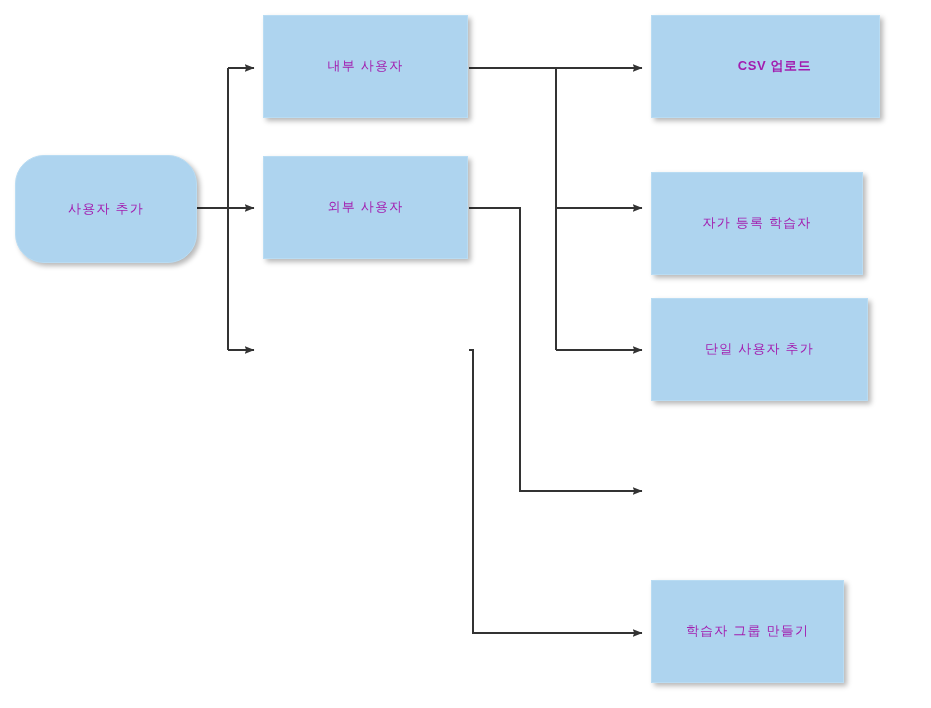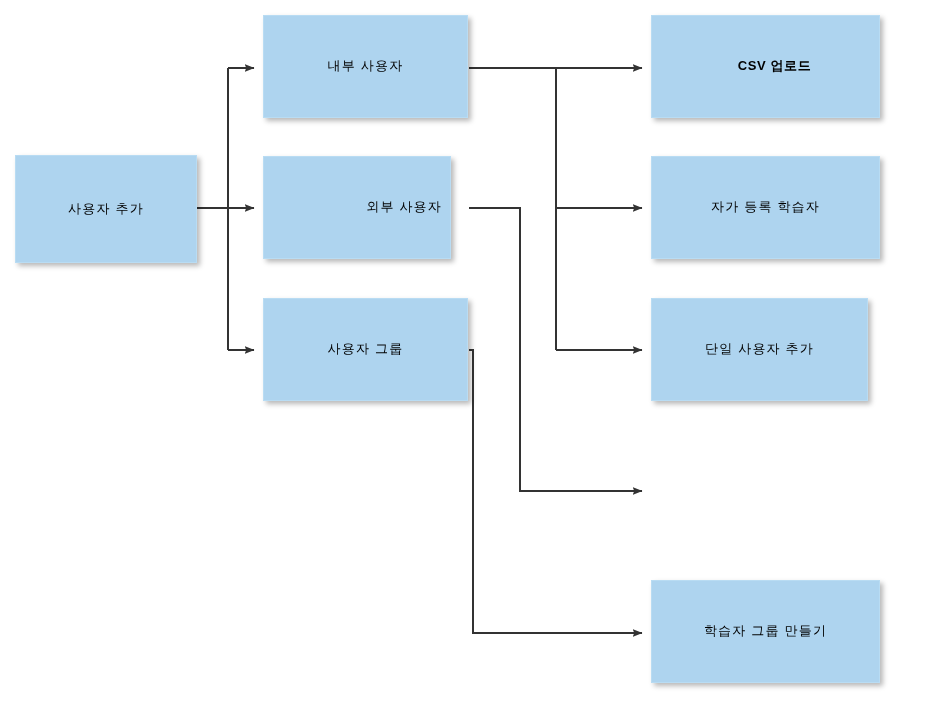--- a/index.html
+++ b/index.html
@@ -28,21 +28,21 @@
   }
   .node {
     position: absolute;
     box-sizing: border-box;
     background: #aed4ef;
     border: 1px solid #b9dcf3;
     display: flex;
     align-items: center;
     justify-content: center;
     text-align: center;
-    color: #000000;
+    color: #a21caf;
     font-size: 13px;
     letter-spacing: 1.2px;
     box-shadow: 3px 3px 5px rgba(0,0,0,0.28);
     z-index: 2;
   }
   .node .node-label {
     display: block;
     line-height: 1.3;
     padding: 0 8px;
   }
@@ -84,46 +84,43 @@
       <path d="M556,208 L642,208" marker-end="url(#arrowhead)"></path>
 
       <path d="M556,350 L642,350" marker-end="url(#arrowhead)"></path>
 
       <path d="M469,208 L520,208 L520,491 L642,491" marker-end="url(#arrowhead)"></path>
 
       <path d="M469,350 L473,350 L473,633 L642,633" marker-end="url(#arrowhead)"></path>
     </g>
   </svg>
 
-  <div class="node" style="left:15px; top:155px; width:182px; height:108px;">
+  <div class="node" style="left:15px; top:155px; width:182px; height:108px;border-radius:29px;">
     <span class="node-label">사용자 추가</span>
   </div>
 
   <div class="node" style="left:263px; top:15px; width:205px; height:103px;">
     <span class="node-label">내부 사용자</span>
   </div>
 
-  <div class="node" style="left:263px; top:156px; width:188px; height:103px;justify-content:flex-end;">
+  <div class="node" style="left:263px; top:156px; width:205px; height:103px;">
     <span class="node-label">외부 사용자</span>
   </div>
 
-  <div class="node" style="left:263px; top:298px; width:205px; height:103px;">
-    <span class="node-label">사용자 그룹</span>
-  </div>
 
   <div class="node bold" style="left:651px; top:15px; width:229px; height:103px;">
     <span class="node-label">CSV 업로드</span>
   </div>
 
-  <div class="node" style="left:651px; top:156px; width:229px; height:103px;">
+  <div class="node" style="left:651px; top:172px; width:212px; height:103px;">
     <span class="node-label">자가 등록 학습자</span>
   </div>
 
   <div class="node" style="left:651px; top:298px; width:217px; height:103px;">
     <span class="node-label">단일 사용자 추가</span>
   </div>
 
 
-  <div class="node" style="left:651px; top:580px; width:229px; height:103px;">
+  <div class="node" style="left:651px; top:580px; width:193px; height:103px;">
     <span class="node-label">학습자 그룹 만들기</span>
   </div>
 
 </div>
 
 </body></html>

